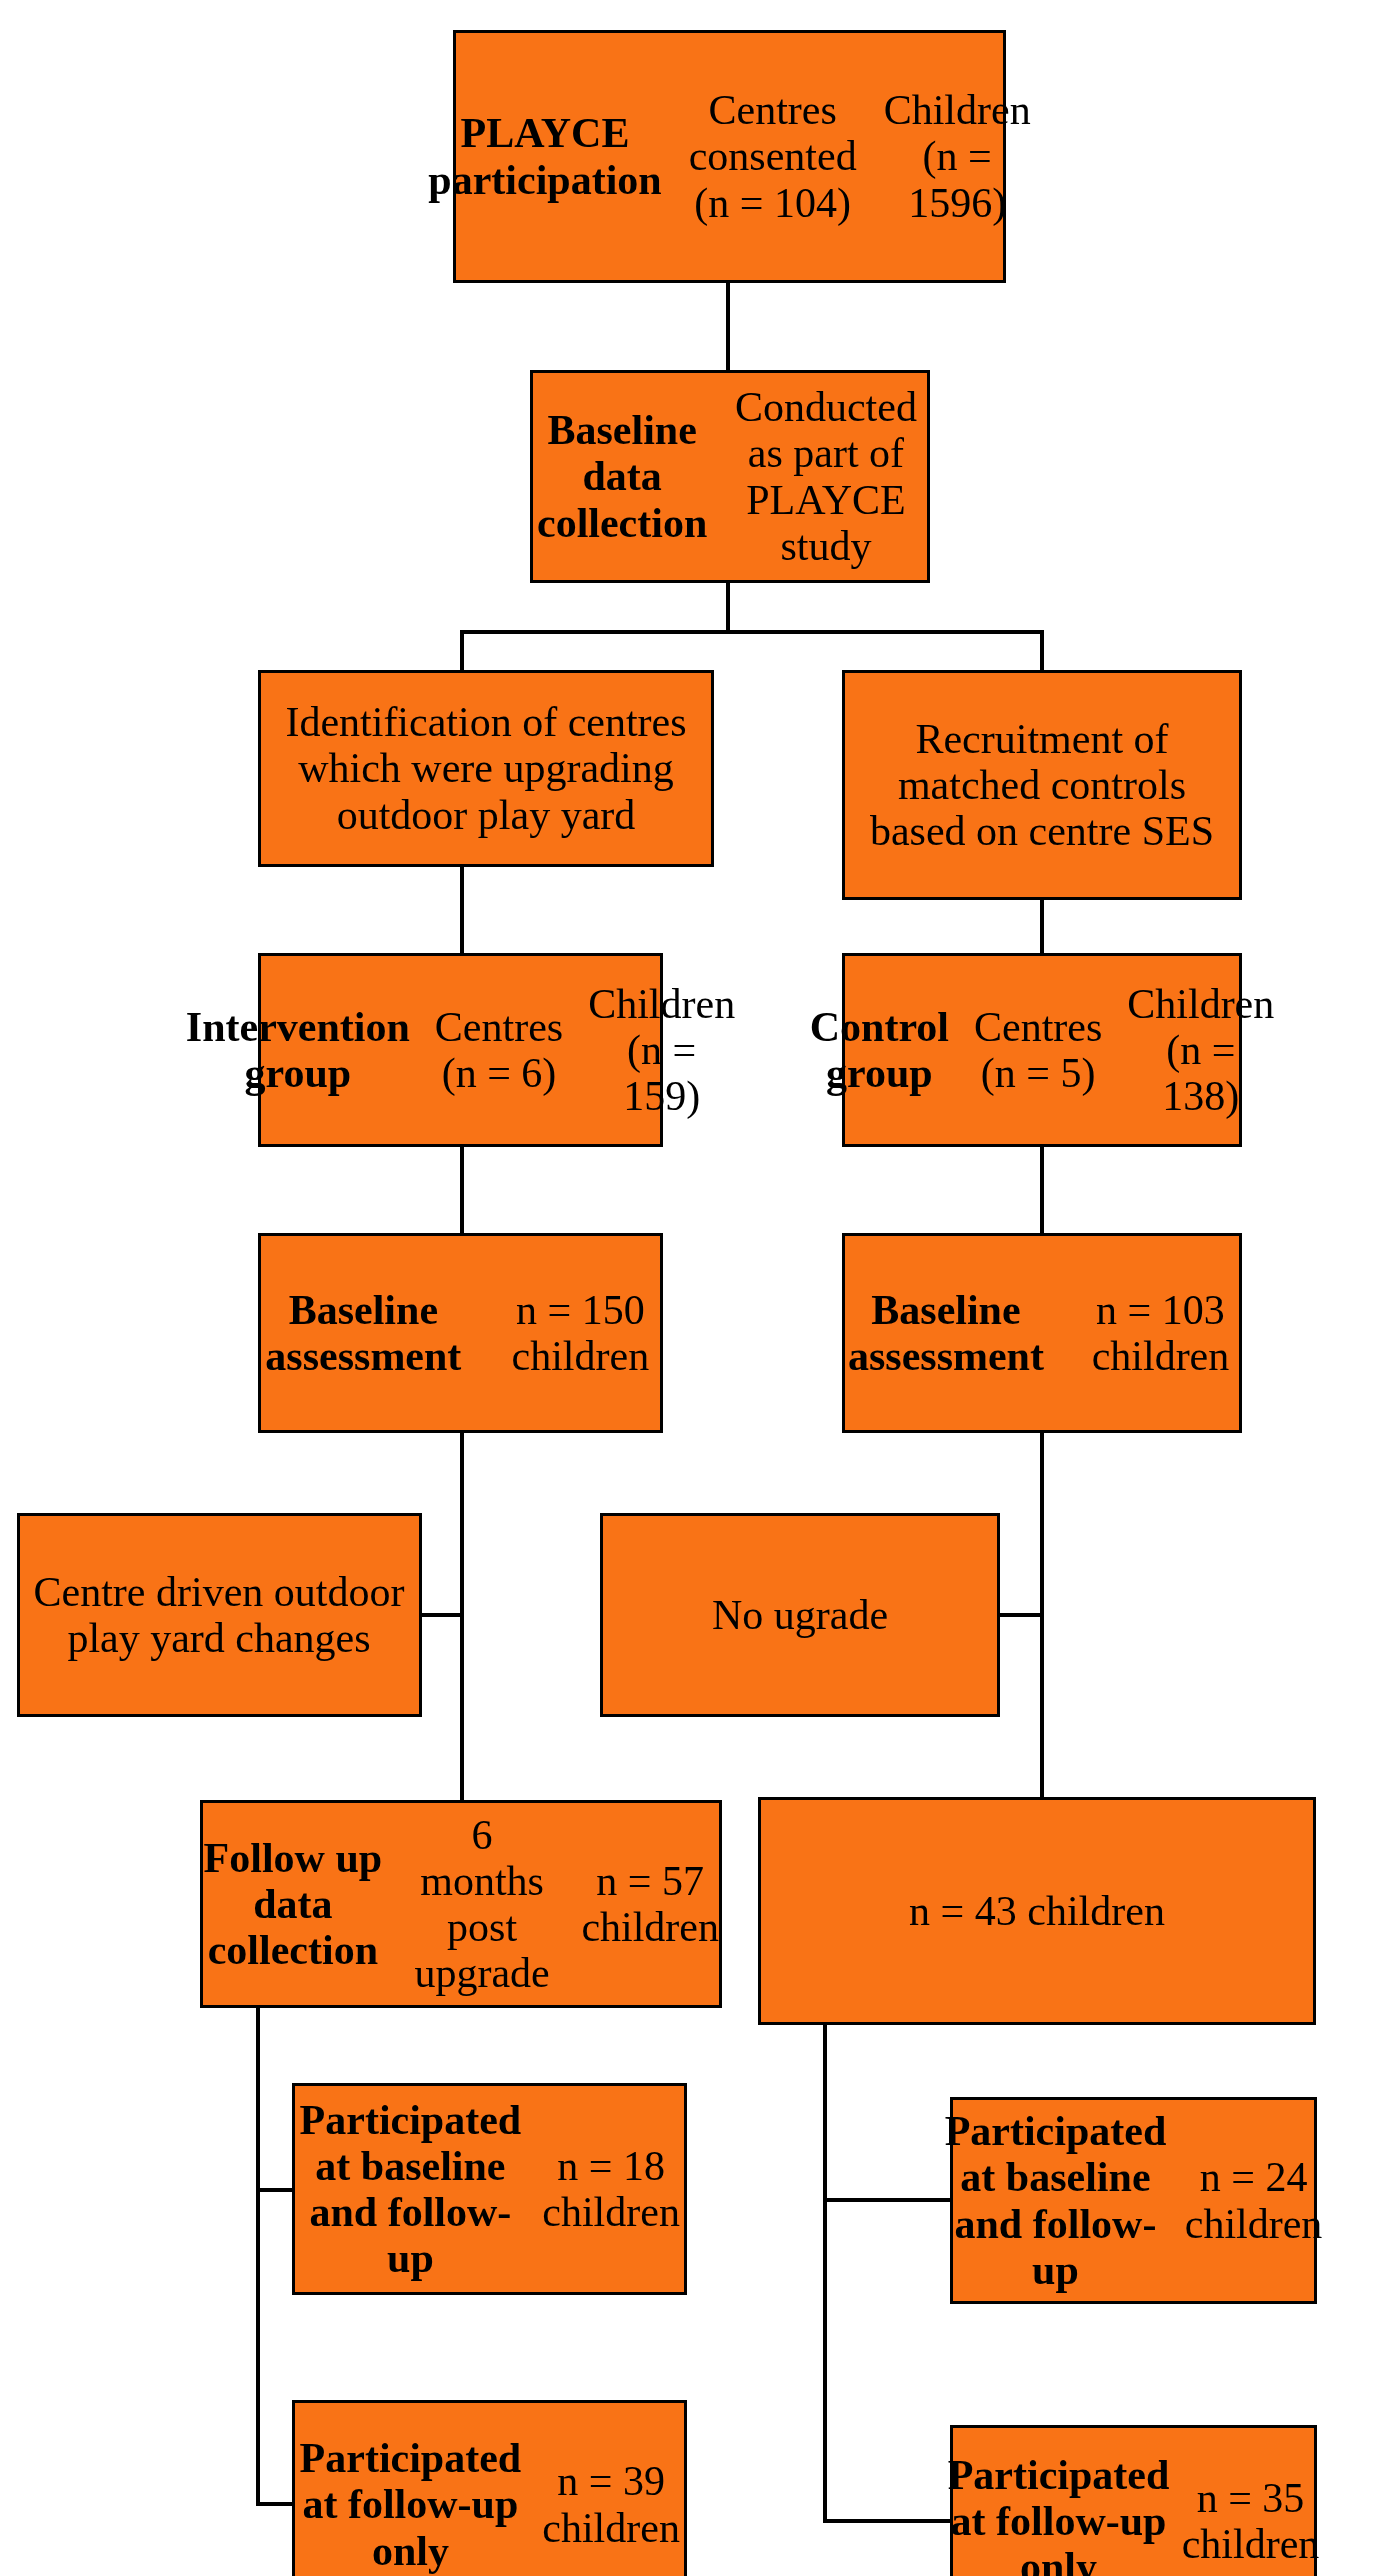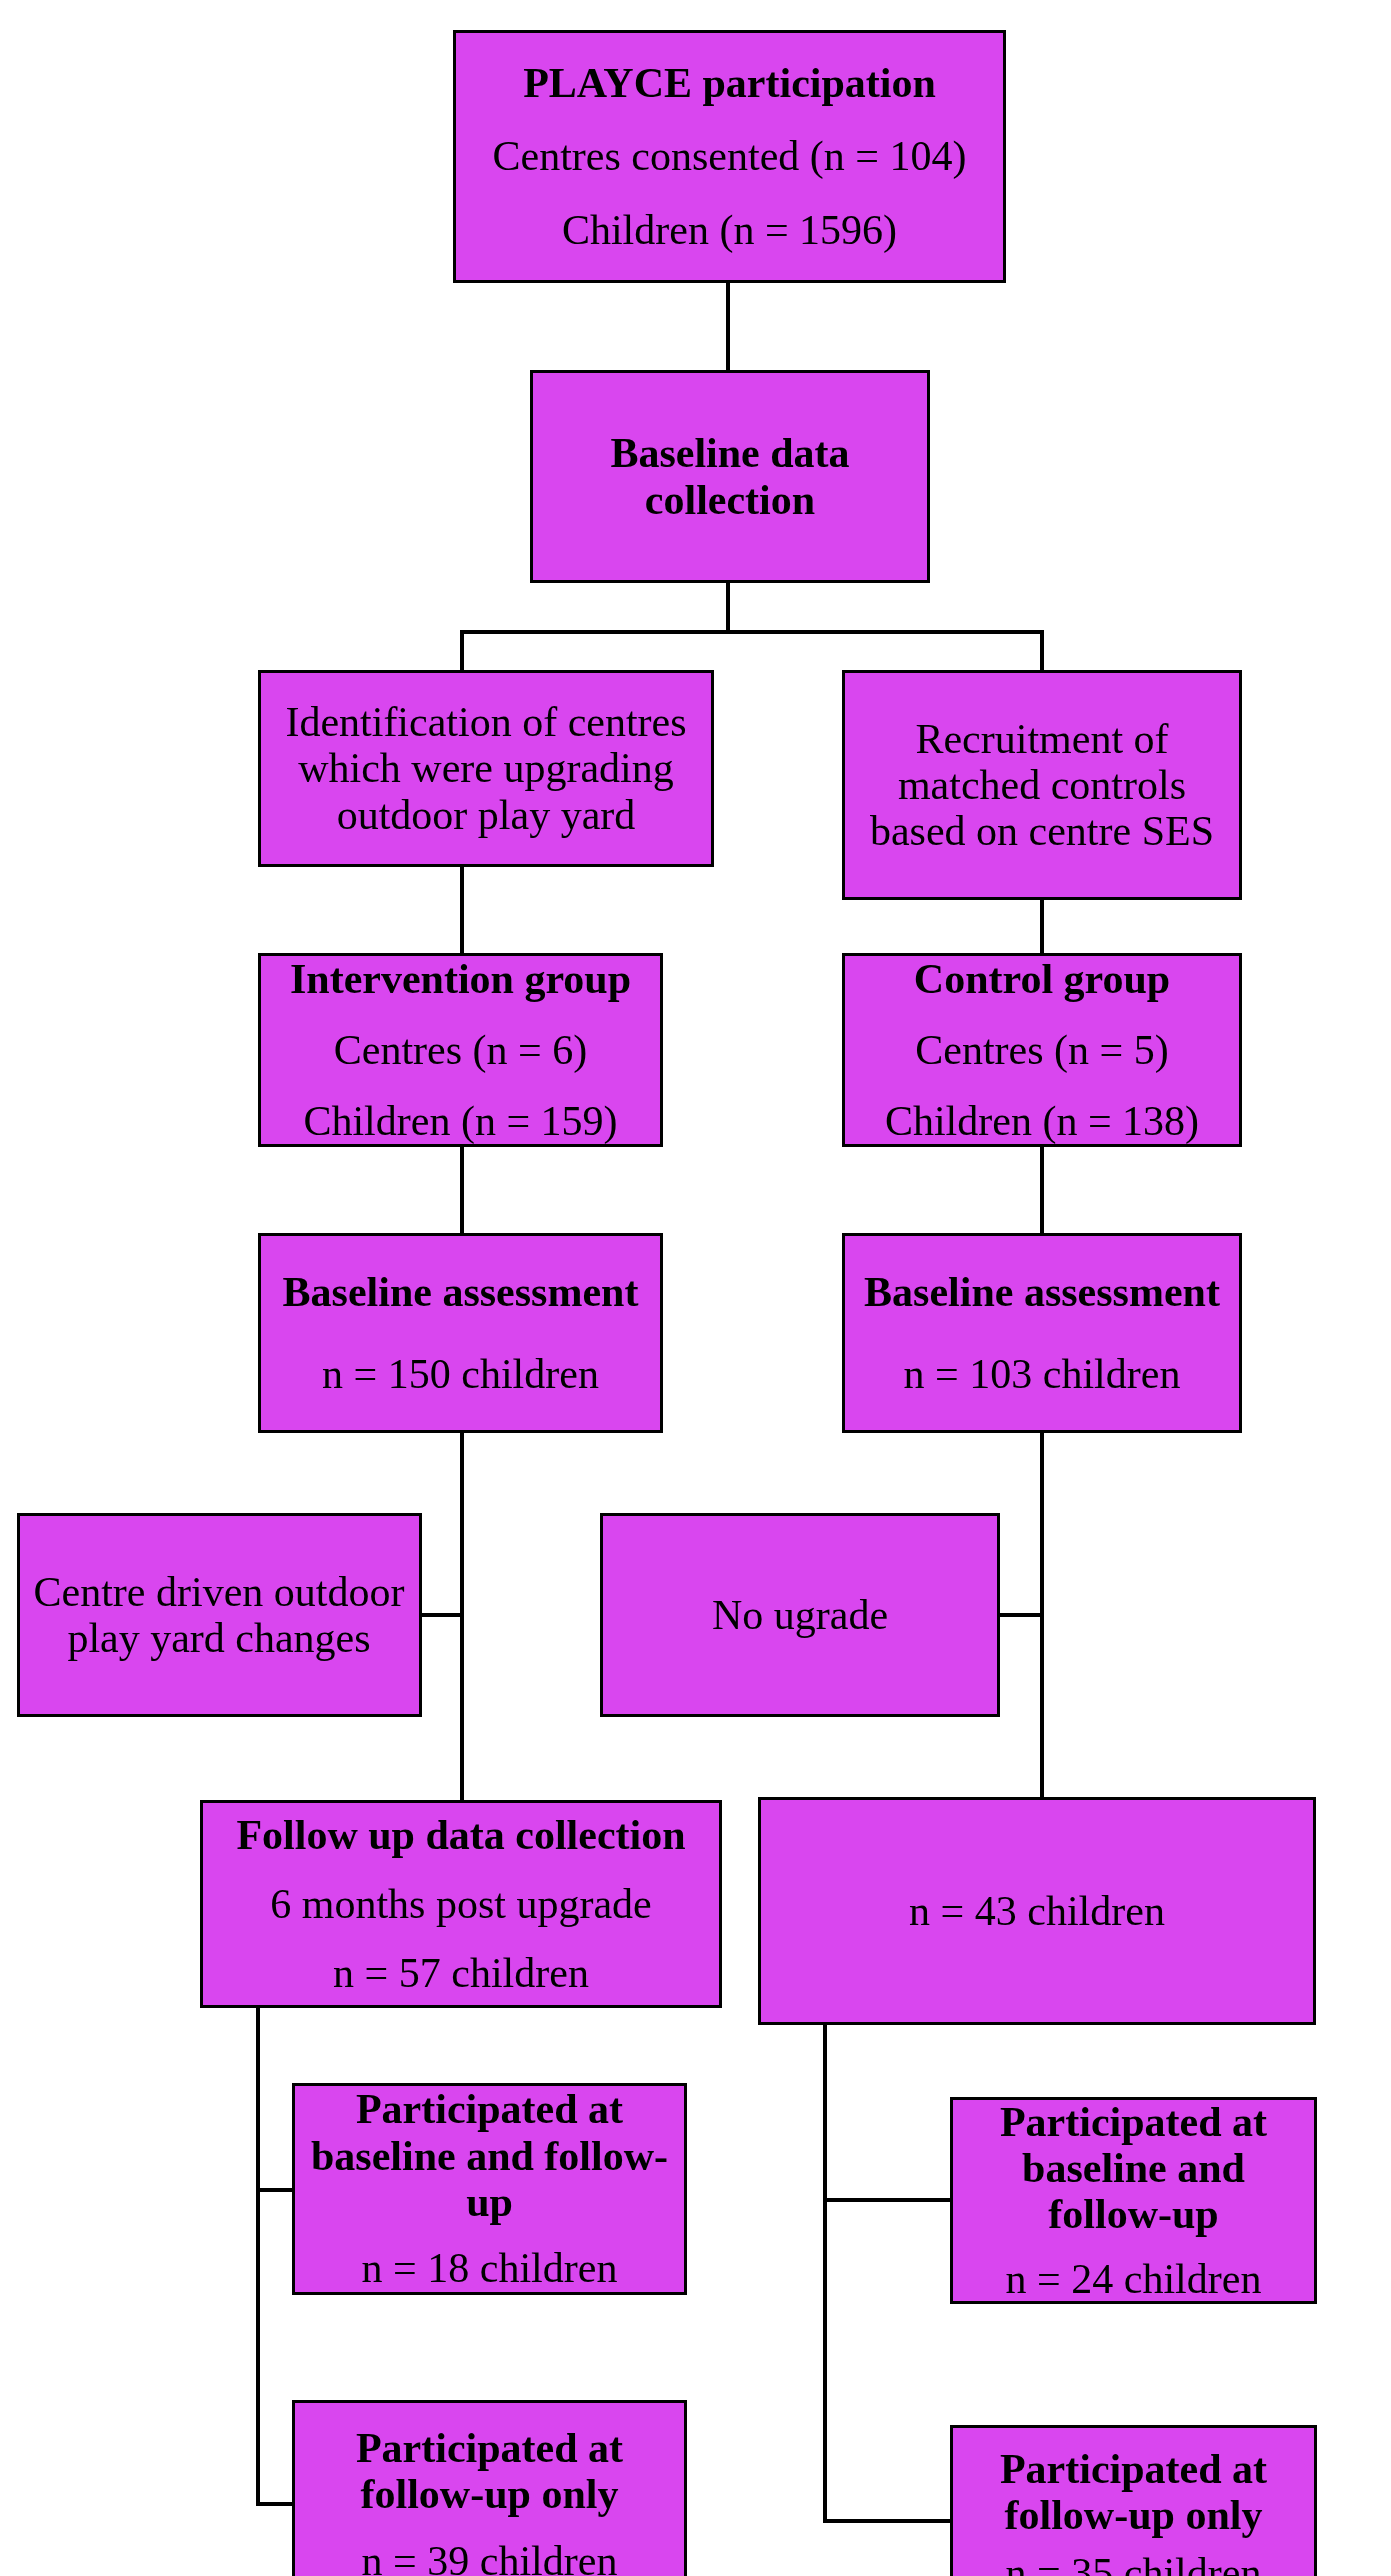--- a/index.html
+++ b/index.html
@@ -6,22 +6,22 @@
   body {
     position:relative;
     width:1392px; height:2637px;
     font-family:"Liberation Serif","DejaVu Serif",serif;
     font-size:42px; color:#000;
   }
   .box {
     position:absolute;
     box-sizing:border-box;
     border:3.6px solid #000;
-    background:#d946ef;
-    display:flex; flex-direction:column;
+    background:#f97316;
+    display:flex; 
     align-items:center; justify-content:center;
     text-align:center;
     line-height:1.1;
   }
   .box .t { font-weight:bold; }
   .line {
     position:absolute;
     background:#000;
   }
 </style>
@@ -49,20 +49,21 @@
 <div class="line" style="left:823px;top:2519px;width:130px;height:3.6px"></div>
 
 <div class="box" style="left:453px;top:30px;width:553px;height:253px;gap:27px">
   <div class="t">PLAYCE participation</div>
   <div>Centres consented (n = 104)</div>
   <div>Children (n = 1596)</div>
 </div>
 
 <div class="box" style="left:530px;top:370px;width:400px;height:213px;gap:21.6px;padding:0 4px">
   <div class="t">Baseline data collection</div>
+  <div>Conducted as part of PLAYCE study</div>
 </div>
 
 <div class="box" style="left:258px;top:670px;width:456px;height:197px;padding:0 7.2px">
   <div>Identification of centres which were upgrading outdoor play yard</div>
 </div>
 
 <div class="box" style="left:842px;top:670px;width:400px;height:230px;padding:0 10.3px">
   <div>Recruitment of matched controls based on centre SES</div>
 </div>
 

